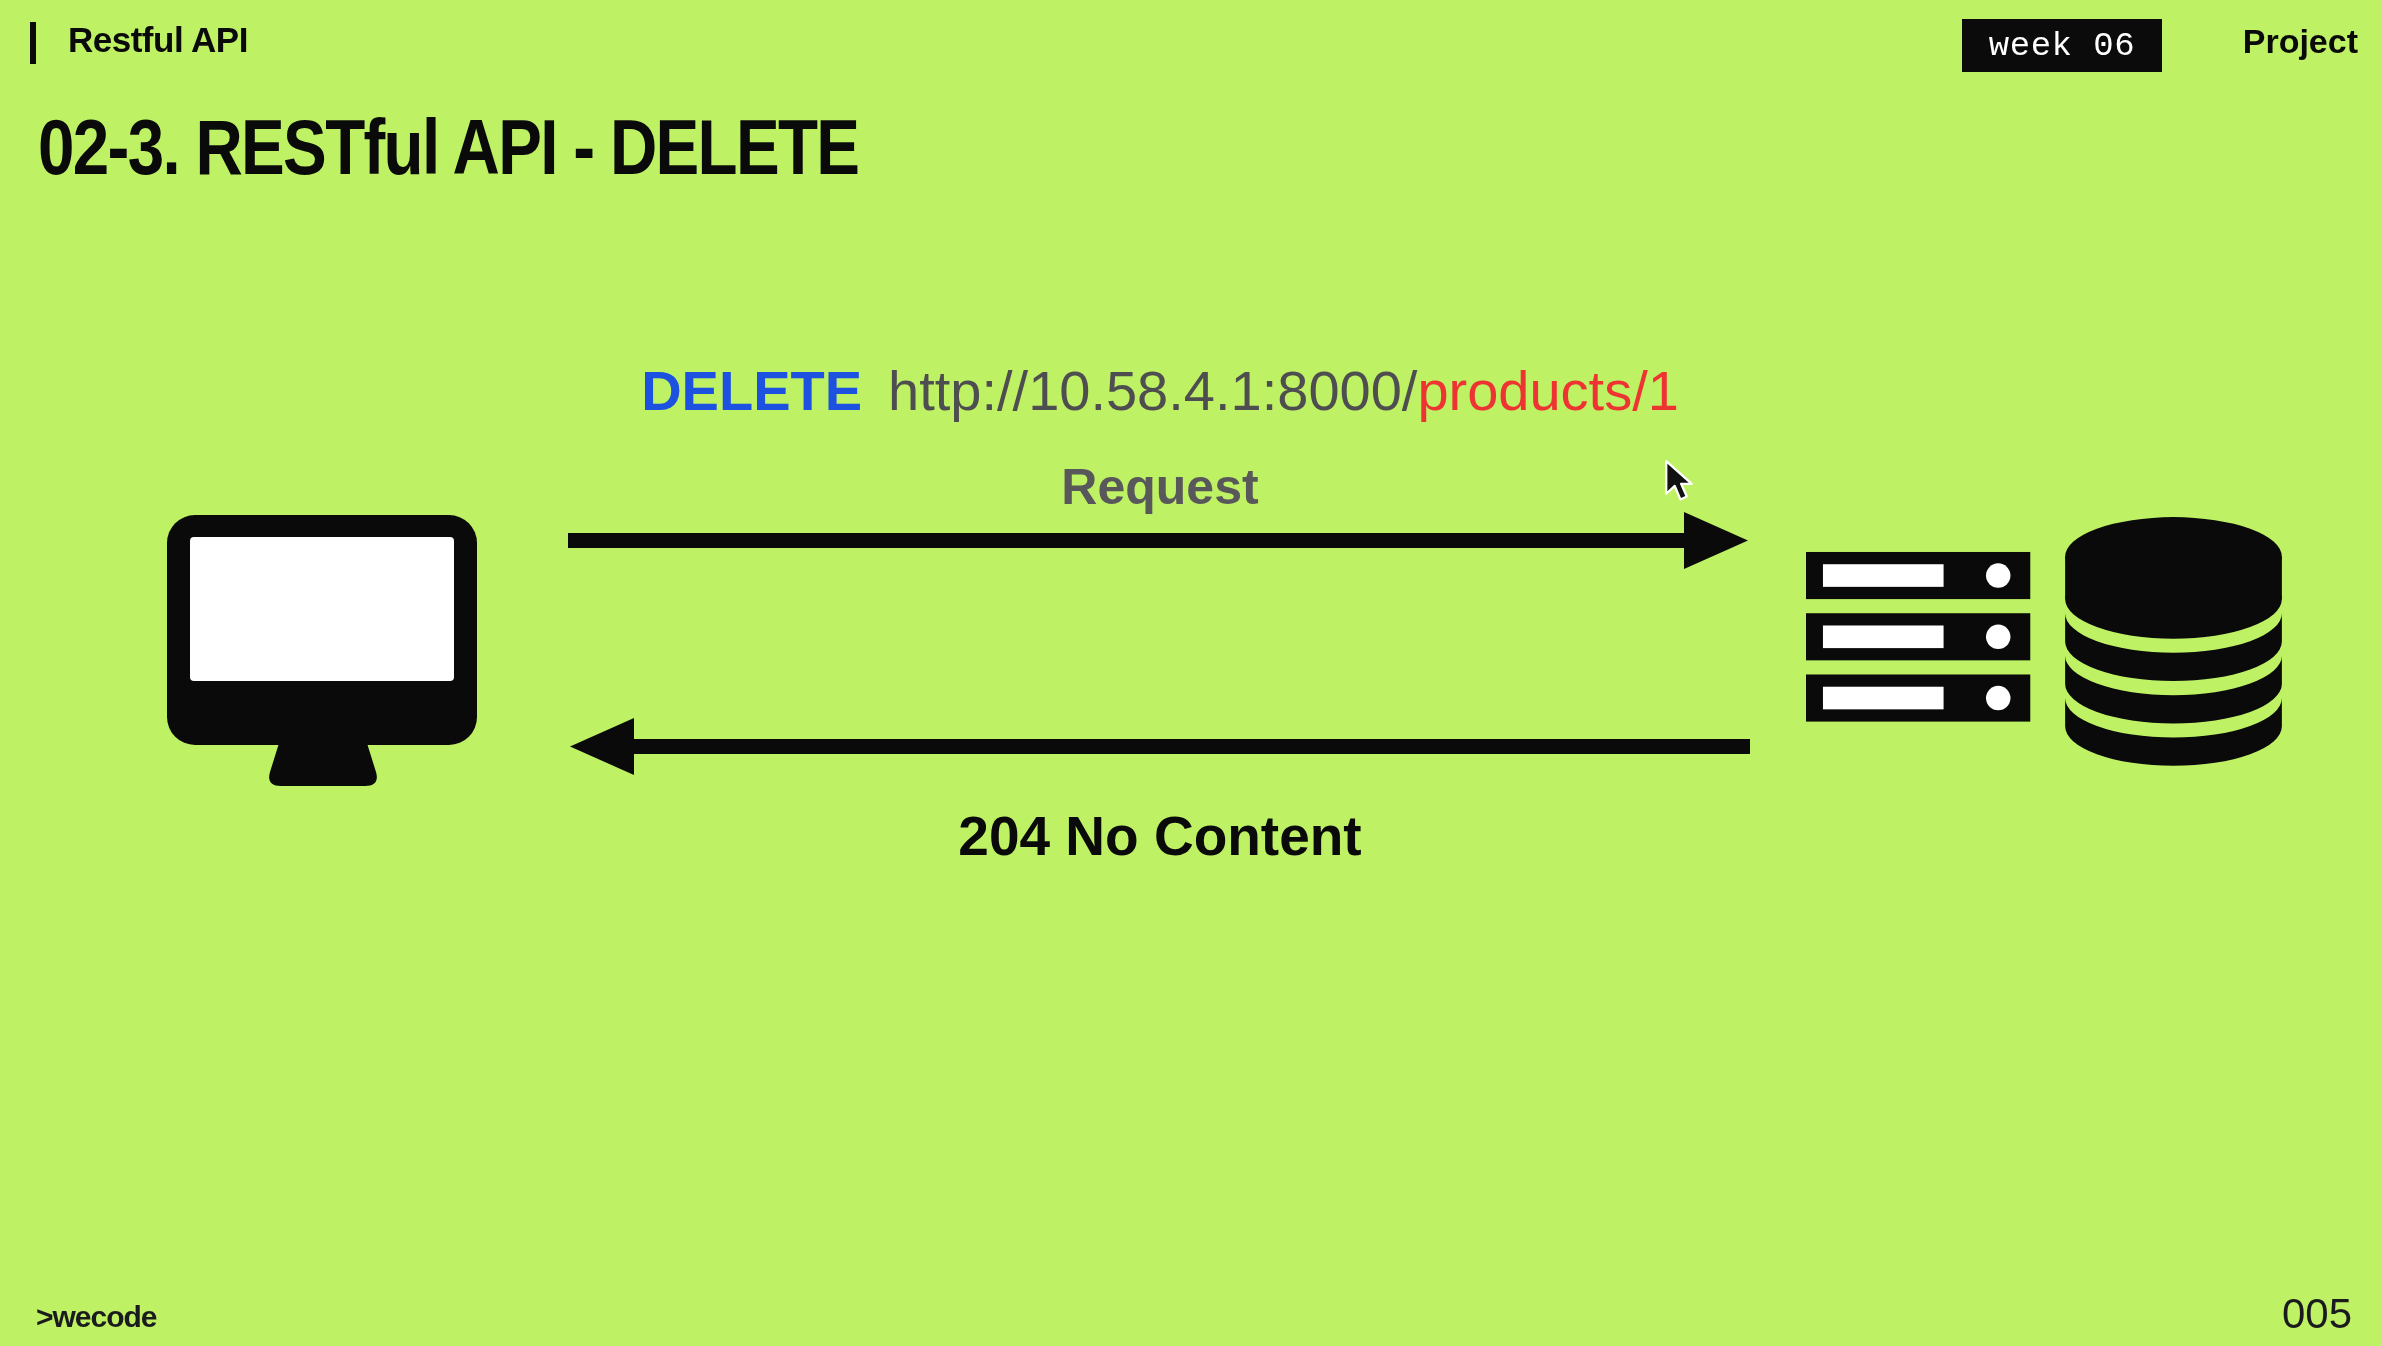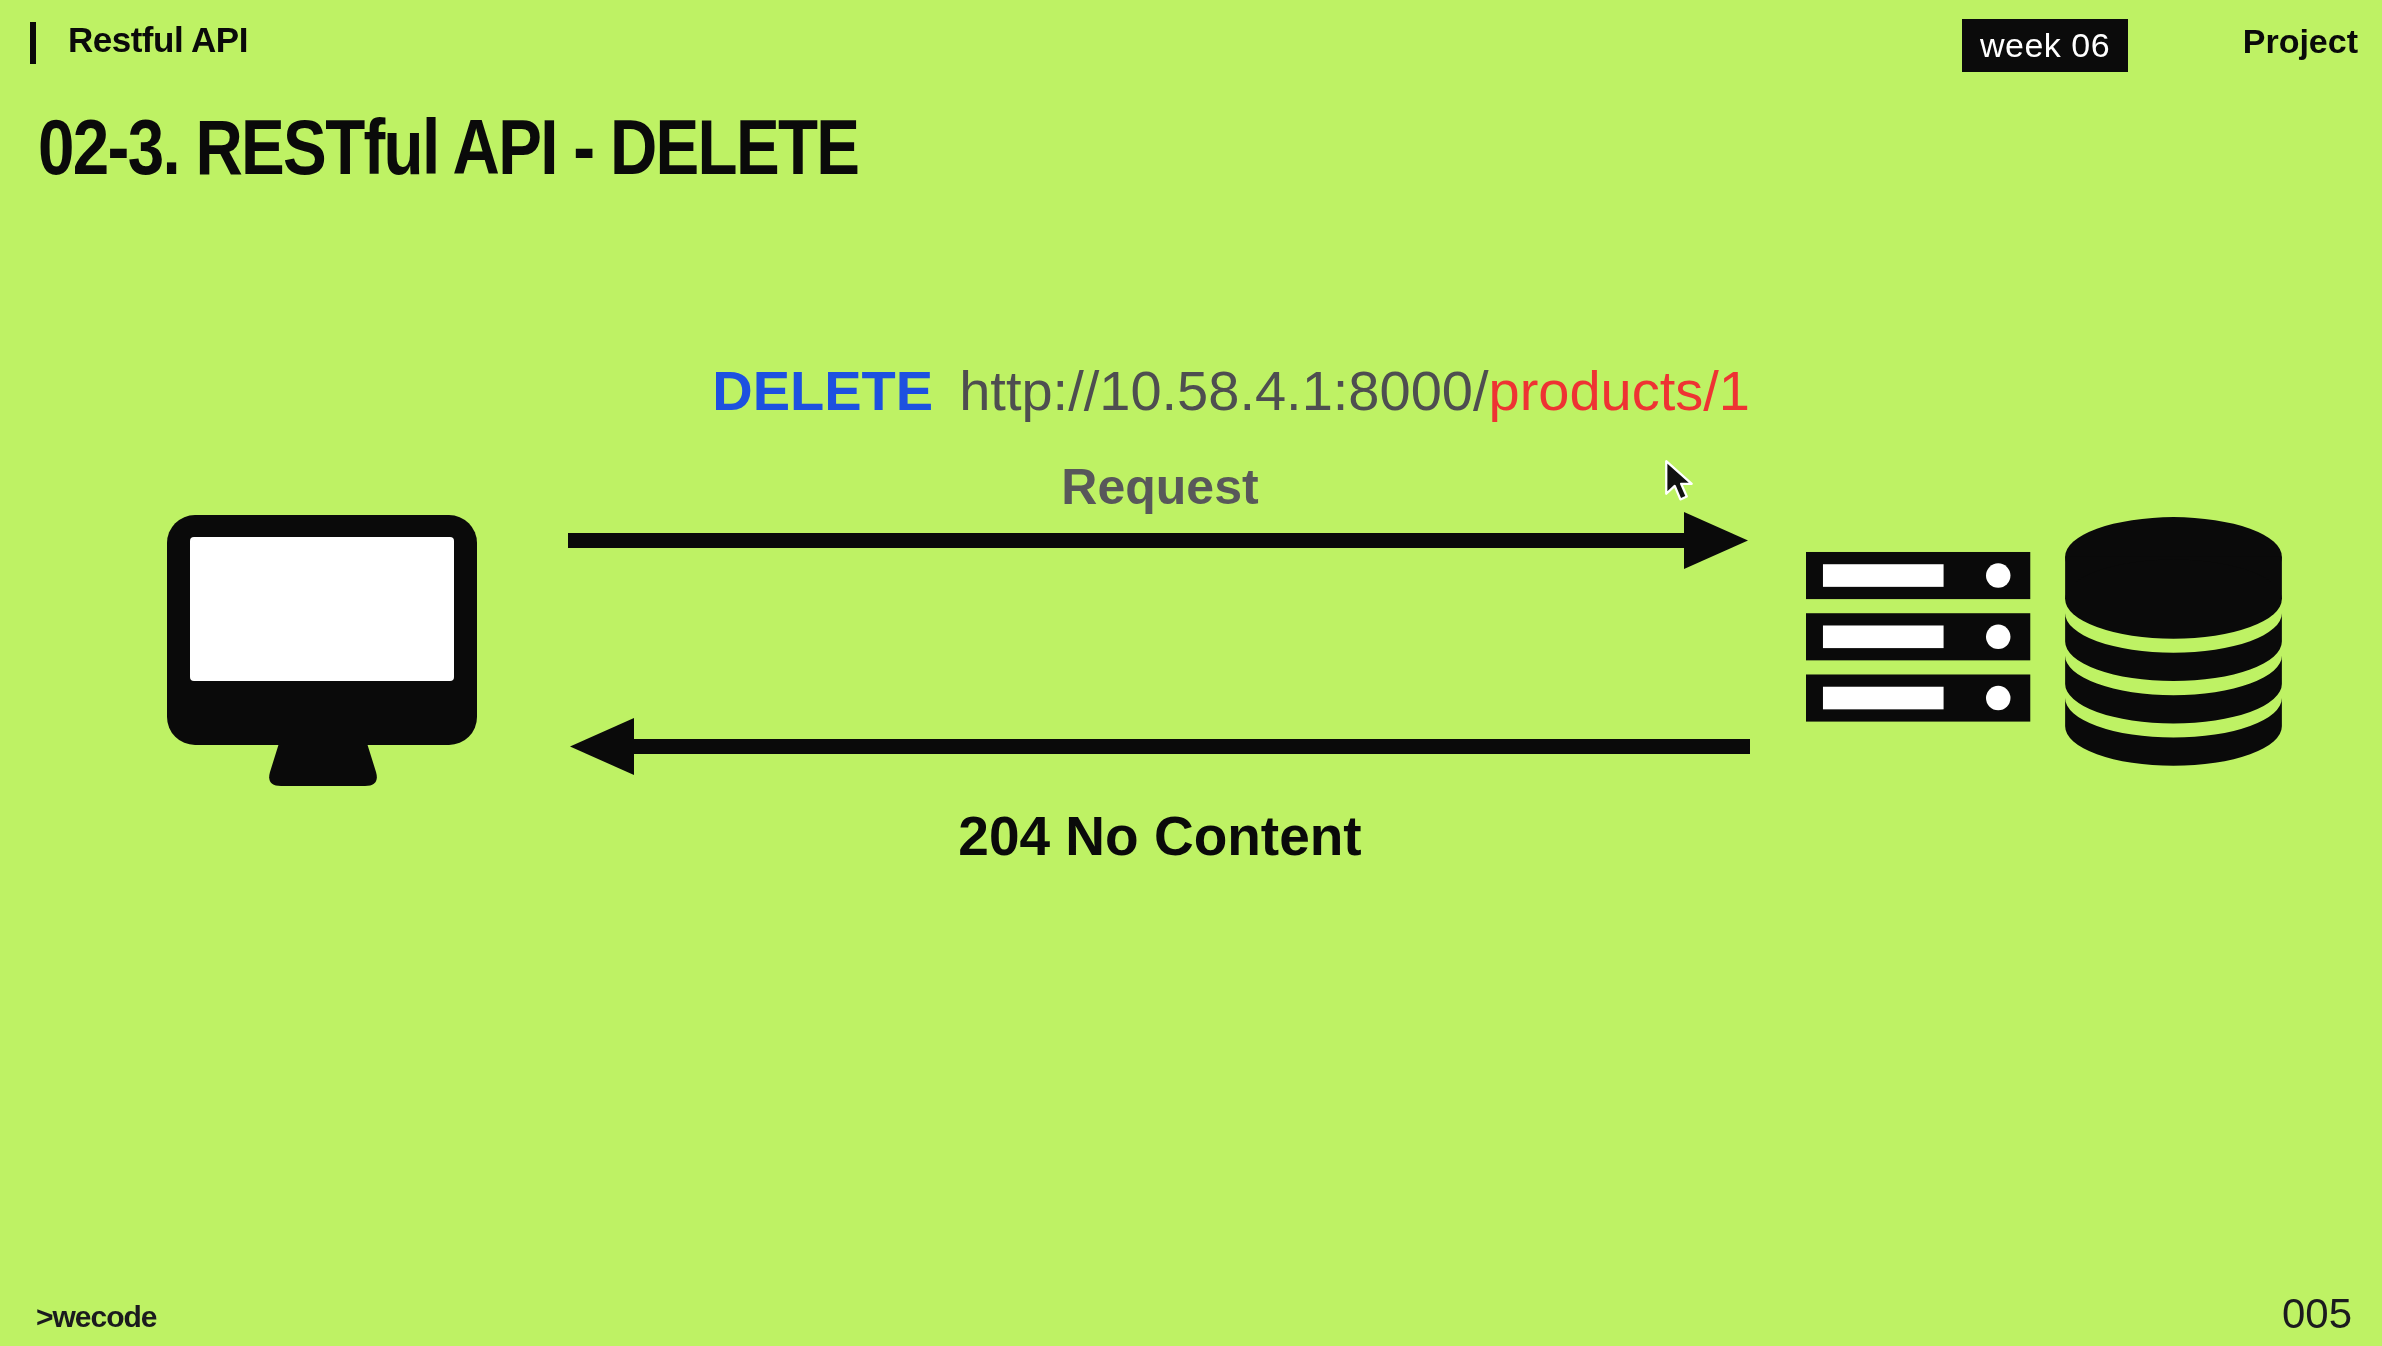--- a/index.html
+++ b/index.html
@@ -18,40 +18,40 @@
     position: absolute; left: 30px; top: 22px;
     width: 6px; height: 42px; background: #0a0a0a;
   }
   .deck-title {
     position: absolute; left: 68px; top: 20px;
     font-size: 35px; font-weight: 700; letter-spacing: -0.5px;
     white-space: nowrap;
   }
   .week-badge {
     position: absolute; left: 1962px; top: 19px;
-    width: 166px; height: 53px;
+    width: 200px; height: 53px;
     background: #0b0b0b; color: #ffffff;
     display: flex; align-items: center; justify-content: center;
-    font-size: 34px; font-weight: 400; letter-spacing: 0.5px;
+    font-size: 34px; font-weight: 400; letter-spacing: 0.5px; font-family: Liberation Mono, monospace;
   }
   .project-label {
     position: absolute; right: 24px; top: 22px;
     font-size: 34px; font-weight: 700; white-space: nowrap;
   }
   
   .slide-title {
     position: absolute; left: 38px; top: 102px;
     font-size: 78px; font-weight: 700; letter-spacing: -2px;
     transform: scaleX(0.84); transform-origin: left top;
     white-space: nowrap;
   }
   
   .method-line {
     position: absolute; left: 570px; top: 358px; width: 1180px;
-    text-align: right; font-size: 56px; white-space: nowrap;
+    text-align: center; font-size: 56px; white-space: nowrap;
   }
   .method-line .method { font-weight: 700; color: #1d51e0; margin-right: 26px; }
   .method-line .url-base { font-weight: 400; color: #4e4e50; }
   .method-line .url-resource { font-weight: 400; color: #ee3333; }
   
   .request-label {
     position: absolute; left: 570px; top: 458px; width: 1180px;
     text-align: center; font-size: 50px; font-weight: 700; color: #58585a;
   }
   .response-label {

